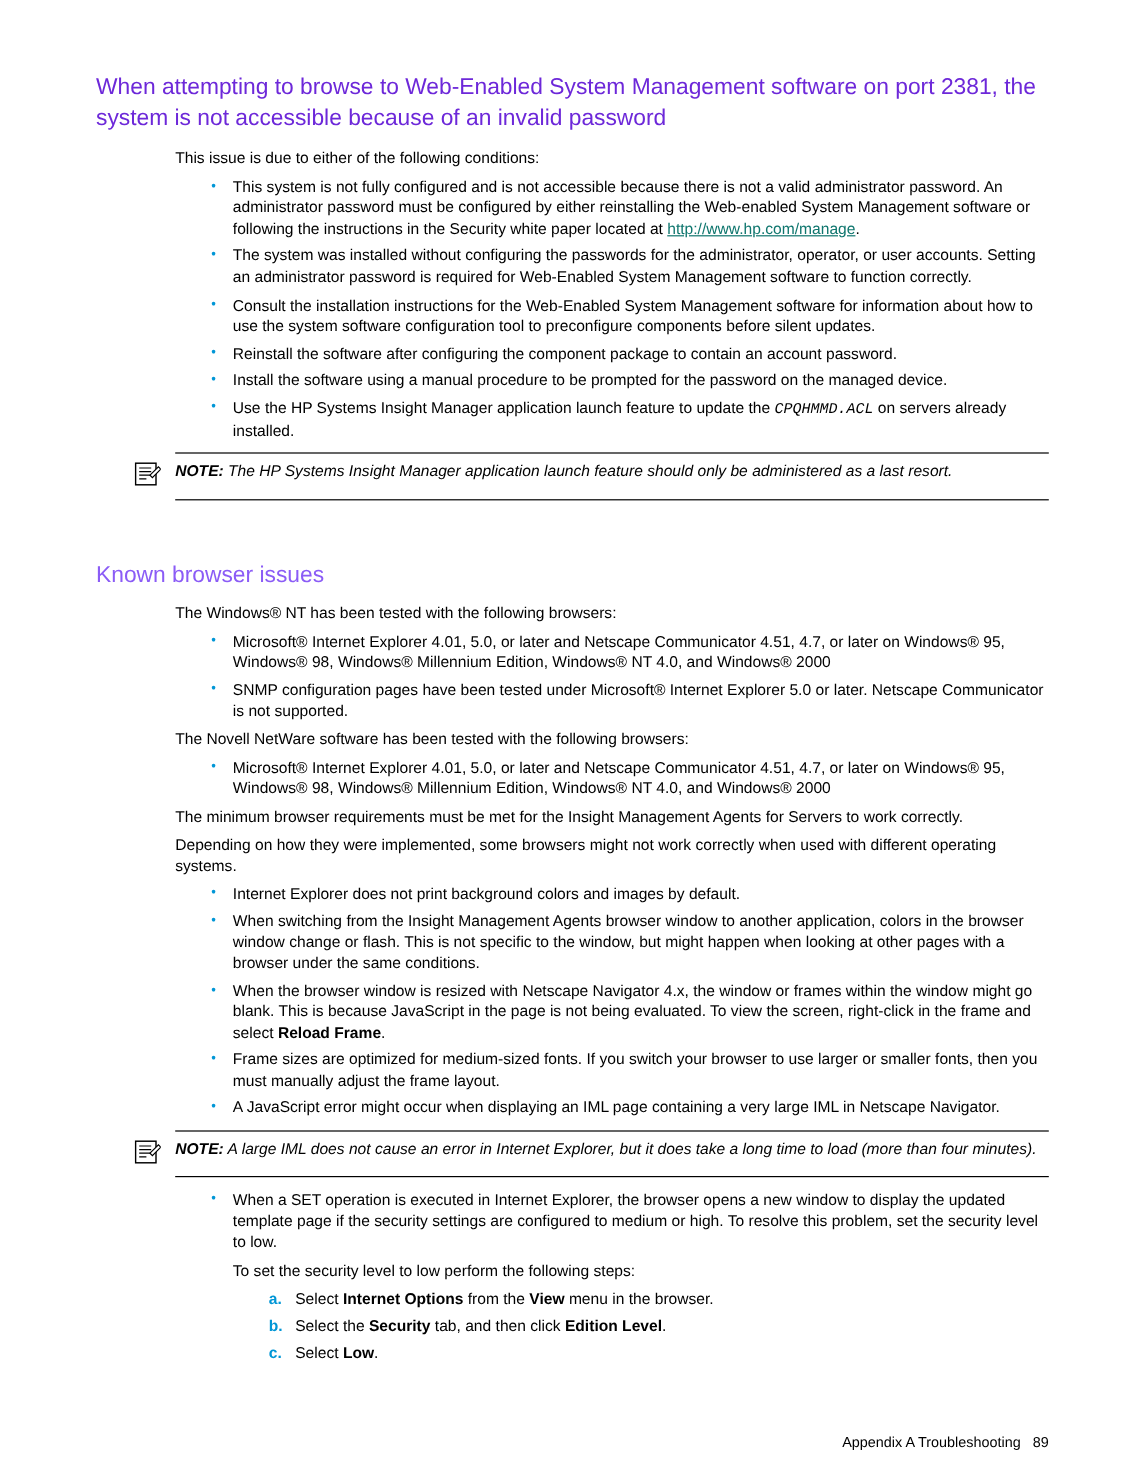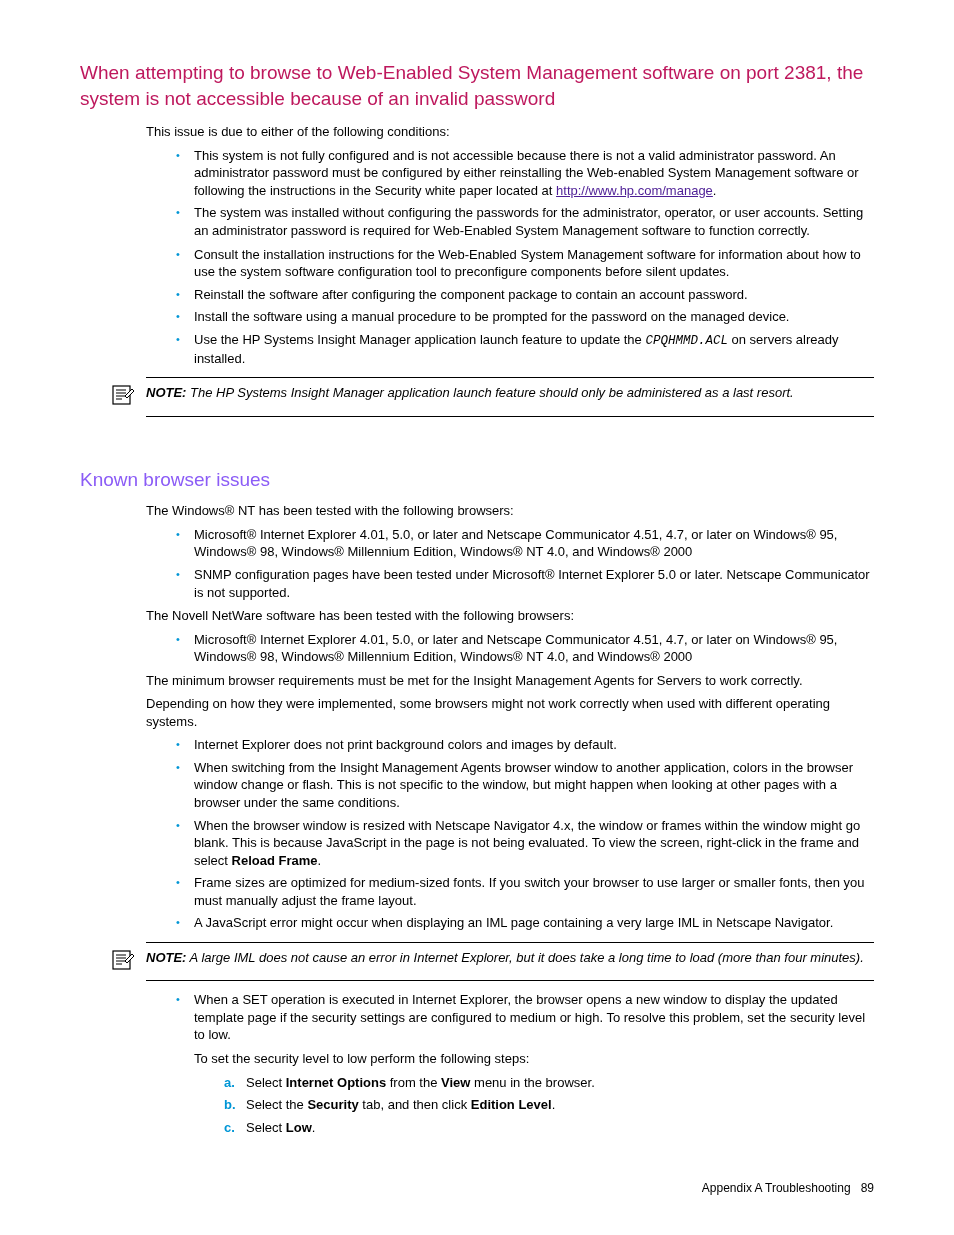--- a/index.html
+++ b/index.html
@@ -9,21 +9,21 @@
     margin: 0;
     padding: 60px 80px 40px 80px;
     width: 954px;
     box-sizing: border-box;
     line-height: 1.35;
   }
   h1 {
     font-family: Arial, Helvetica, sans-serif;
     font-weight: normal;
     font-size: 19px;
-    color: #be185d;
+    color: #6d28d9;
     margin: 0 0 12px 0;
     line-height: 1.35;
   }
   h2 {
     font-family: Arial, Helvetica, sans-serif;
     font-weight: normal;
     font-size: 19px;
     color: #8b5cf6;
     margin: 50px 0 10px 0;
   }
@@ -72,32 +72,32 @@
   }
   .note-text {
     flex: 1;
   }
   .note-rule-bottom {
     border: none;
     border-top: 1px solid #000;
     margin: 6px 0 0 34px;
   }
   a {
-    color: #4c1d95;
+    color: #0f766e;
     text-decoration: underline;
   }
   .mono {
     font-family: "Courier New", monospace;
     font-size: 12.5px;
     font-style: italic;
   }
   .footer {
     text-align: right;
     font-size: 12px;
-    margin-top: 44px;
+    margin-top: 58px;
   }
   ol.lettered {
     list-style: none;
     padding: 0;
     margin: 6px 0 6px 30px;
   }
   ol.lettered > li {
     position: relative;
     padding-left: 22px;
     margin: 5px 0;

